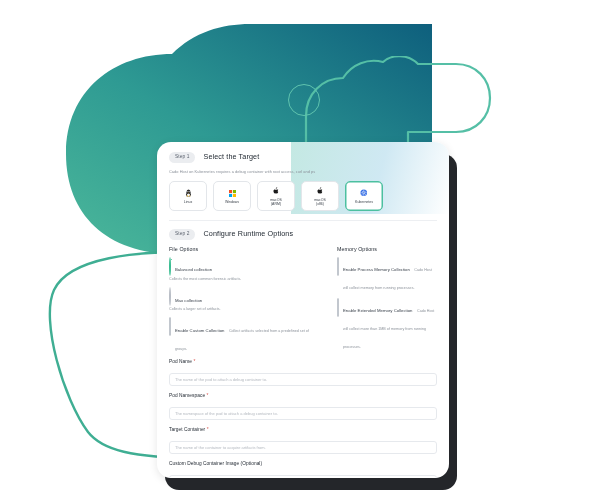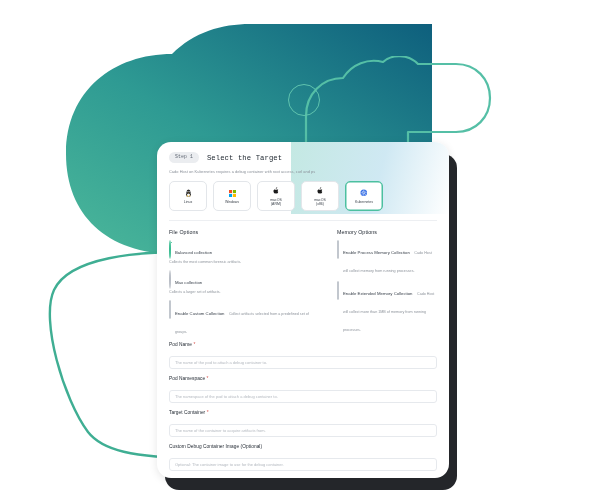--- a/index.html
+++ b/index.html
@@ -33,21 +33,21 @@
   }
   .card-sheen{
     position:absolute;right:0;top:0;width:158px;height:72px;
     background:linear-gradient(105deg, rgba(147,214,203,0.55) 0%, rgba(168,214,233,0.55) 55%, rgba(255,255,255,0) 100%);
     border-top-right-radius:14px;
     pointer-events:none;
   }
   .card-inner{position:relative;padding:10px 12px 0 12px;}
 
   
-  .step-head{display:flex;align-items:center;gap:8px;margin-bottom:6px;font-family:Liberation Mono, monospace;}
+  .step-head{display:flex;gap:8px;margin-bottom:6px;}
   .step-pill{
     background:#ebedf0;color:#5d6470;border-radius:9px;
     font-size:4.8px;line-height:1;padding:3.2px 6px;letter-spacing:0.1px;
     white-space:nowrap;
   }
   .step-title{font-size:7.2px;color:#222a33;letter-spacing:0.12px;}
 
   .sub-note{font-size:3.9px;color:#8a9099;margin:0 0 7px 0;letter-spacing:0.05px;}
 
   
@@ -206,20 +206,24 @@
               <line x1="9" y1="15" x2="5.9" y2="18.1"></line>
             </g>
           </svg>
         </span>
         <span class="tl">Kubernetes</span>
       </div>
     </div>
 
     <div class="divider"></div>
 
+    <div class="step-head">
+      <span class="step-pill">Step 2</span>
+      <span class="step-title">Configure Runtime Options</span>
+    </div>
 
     <div class="cols">
 
       <div class="col-left">
         <div class="sec-title">File Options</div>
 
         <div class="opt tight">
           <span class="ctrl"><span class="rad on"></span></span>
           <span class="txt"><span class="t1">Balanced collection</span></span>
         </div>

